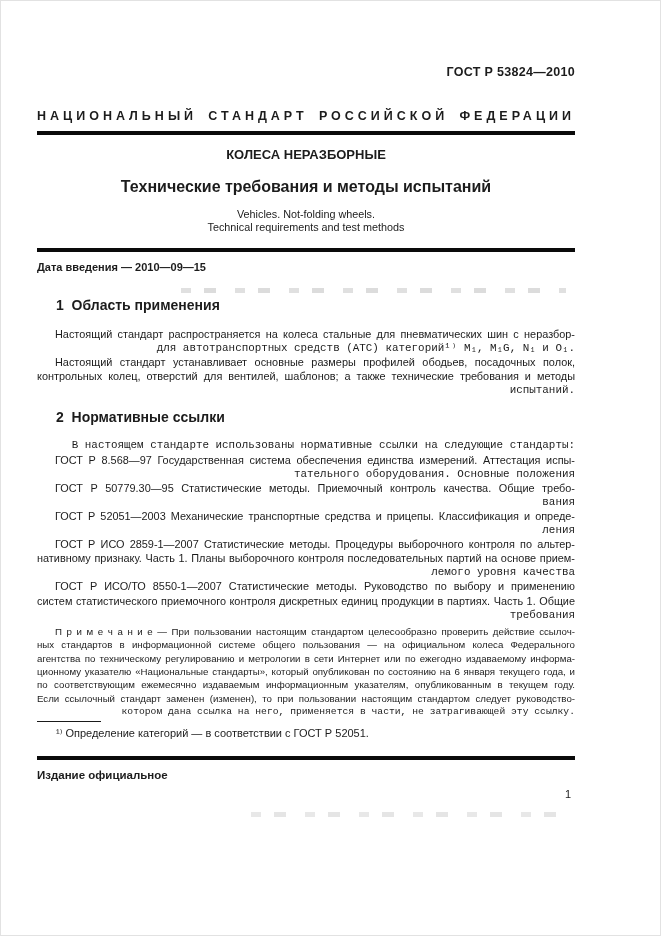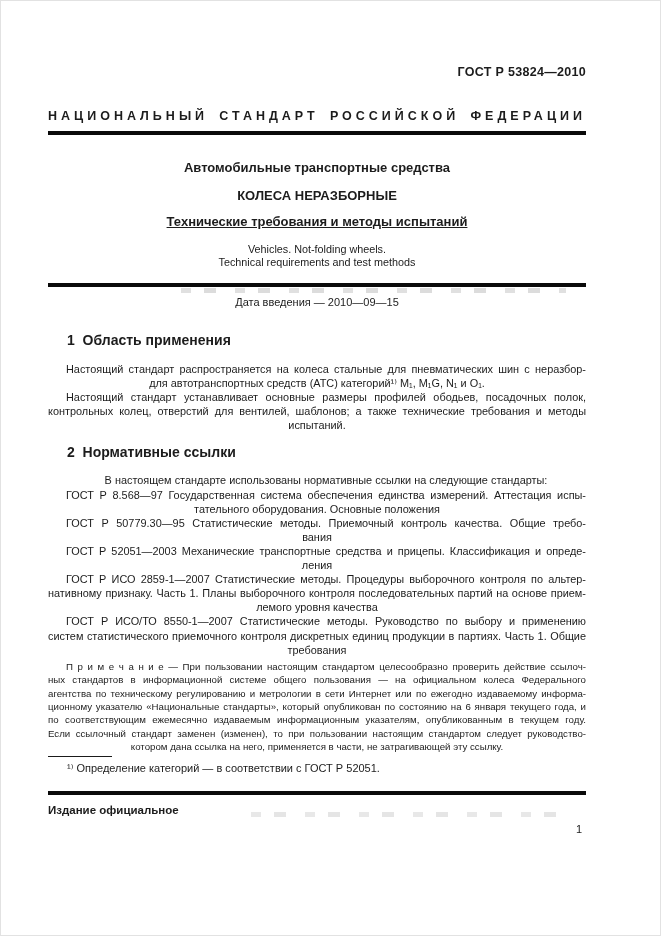--- a/index.html
+++ b/index.html
@@ -6,58 +6,58 @@
   .page {
     position:relative;
     width:661px; height:936px;
     background:#ffffff;
     box-sizing:border-box;
     border:1px solid #e2e2e2;
     font-family:"Liberation Sans","DejaVu Sans",sans-serif;
     color:#1c1c1c;
     overflow:hidden;
   }
-  .content { position:absolute; left:47px; top:0; width:538px; }
+  .content { position:absolute; left:36px; top:0; width:538px; }
 
   .doc-number {
     margin-top:63px; text-align:right;
     font-weight:bold; font-size:12.5px; line-height:16px;
     letter-spacing:0.3px;
   }
   .fed-header {
     margin-top:28px;
     font-weight:bold; font-size:12.5px; line-height:17px;
     letter-spacing:4px;
     text-align:justify; text-align-last:justify;
     white-space:nowrap;
   }
   .rule-thick { margin-top:6px; height:4px; background:#0a0a0a; }
   .rule-thick.mid { margin-top:14px; }
   .rule-thick.low { margin-top:16px; }
 
   .t-ru1 { margin-top:25px; text-align:center; font-weight:bold; font-size:13px; line-height:16px; }
   .t-ru2 { margin-top:12px; text-align:center; font-weight:bold; font-size:13px; line-height:16px; }
-  .t-ru3 { margin-top:10px; text-align:center; font-weight:bold; font-size:13px; line-height:16px;text-decoration:underline; }
+  .t-ru3 { margin-top:16px; text-align:center; font-weight:bold; font-size:16px; line-height:16px; }
   .t-en1 { margin-top:13px; text-align:center; font-size:10.8px; line-height:13px; }
   .t-en2 { text-align:center; font-size:10.8px; line-height:13px; }
 
-  .intro-date { margin-top:8px; text-align:center; font-weight:normal; font-size:11px; line-height:14px; }
+  .intro-date { margin-top:8px; text-align:left; font-weight:bold; font-size:11px; line-height:14px; }
 
   .sec-heading {
     font-weight:bold; font-size:14px; line-height:18px;
     padding-left:19px; white-space:pre;
   }
   .sec-heading.h1 { margin-top:22px; }
   .sec-heading.h2 { margin-top:11px; }
 
   .sec-body { margin-top:13px; font-size:10.9px; line-height:14.1px; }
   .sec-body.second { margin-top:12px; }
 
   .line { white-space:nowrap; text-align:justify; text-align-last:justify; }
-  .line.last { text-align:center; text-align-last:auto; }
+  .line.last { text-align:right; text-align-last:auto;font-family:Liberation Mono, monospace; }
   .line.first { padding-left:18px; }
 
   .note { margin-top:3px; font-size:9.7px; line-height:13.4px; color:#222; }
 
   .footnote-rule { margin-top:2px; width:64px; height:1.5px; background:#1a1a1a; }
   .footnote { margin-top:4px; font-size:11px; line-height:14px; padding-left:19px; }
 
   .edition { margin-top:8px; font-weight:bold; font-size:11.5px; line-height:14px; }
   .page-num { margin-top:6px; text-align:right; font-size:11px; line-height:13px; padding-right:4px; }
 
@@ -74,21 +74,20 @@
 
 <div class="page">
   <div class="ghost ghost-top"></div>
   <div class="ghost ghost-bottom"></div>
 
   <div class="content">
     <div class="doc-number">ГОСТ Р 53824—2010</div>
     <div class="fed-header">НАЦИОНАЛЬНЫЙ СТАНДАРТ РОССИЙСКОЙ ФЕДЕРАЦИИ</div>
     <div class="rule-thick"></div>
 
-    <div class="t-ru1">Автомобильные транспортные средства</div>
     <div class="t-ru2">КОЛЕСА НЕРАЗБОРНЫЕ</div>
     <div class="t-ru3">Технические требования и методы испытаний</div>
     <div class="t-en1">Vehicles. Not-folding wheels.</div>
     <div class="t-en2">Technical requirements and test methods</div>
 
     <div class="rule-thick mid"></div>
     <div class="intro-date">Дата введения — 2010—09—15</div>
 
     <div class="sec-heading h1">1  Область применения</div>
     <div class="sec-body">

